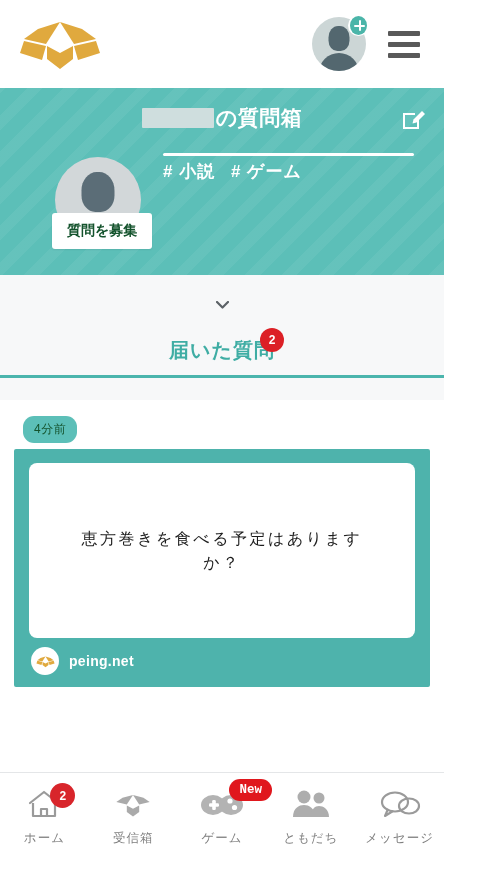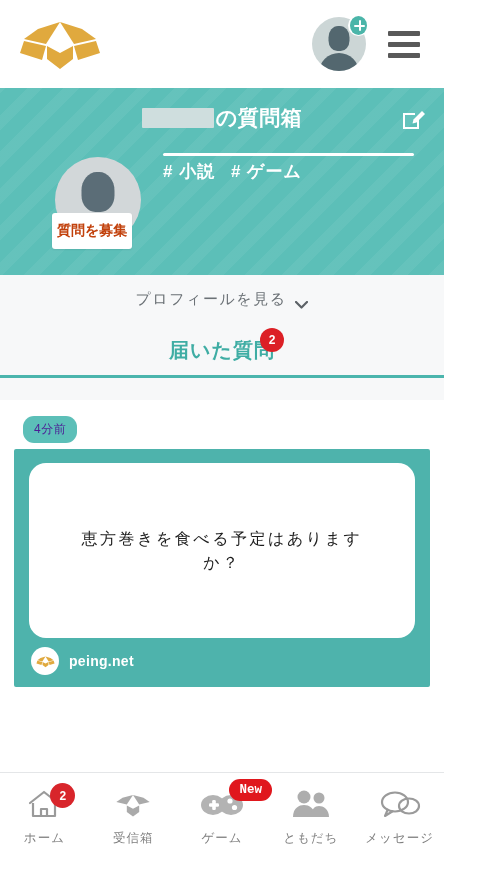--- a/index.html
+++ b/index.html
@@ -91,23 +91,23 @@
   .prof-head {
     position: absolute; left: 50%; top: 15px; transform: translateX(-50%);
     width: 33px; height: 40px; border-radius: 46% 46% 42% 42%; background: #5b6d77;
   }
   .prof-body {
     position: absolute; left: 50%; bottom: -13px; transform: translateX(-50%);
     width: 60px; height: 42px; border-radius: 30px 30px 0 0; background: #5b6d77;
   }
   .collect-btn {
     position: absolute; left: 52px; top: 63px;
-    background: #fff; color: #c2410c;
+    background: #fff; color: #14532d;
     font-size: 14px; font-weight: bold;
-    padding: 9px 5px; border-radius: 3px;
+    padding: 9px 15px; border-radius: 3px;
     box-shadow: 0 1px 2px rgba(0,0,0,.07); cursor: pointer;
     white-space: nowrap;
   }
   .stats { position: absolute; left: 163px; top: 0; right: 30px; color: #fff; }
   .stat-line { font-size: 19px; line-height: 1.55; letter-spacing: .5px; white-space: nowrap; }
   .stat-line .lbl { letter-spacing: 1px; }
   .stat-divider { height: 2.5px; background: #ffffff; margin: 3px 0 2px 0; border-radius: 2px; }
   .tags { font-size: 17px; font-weight: bold; margin-top: 4px; letter-spacing: 1px; }
   .tags span { margin-right: 10px; }
 
@@ -137,31 +137,31 @@
     width: 24px; height: 24px; border-radius: 50%;
     background: #dc2026; color: #fff;
     font-size: 12px; font-weight: bold;
     display: flex; align-items: center; justify-content: center;
   }
   .tabs-after { height: 22px; background: #f7f8f9; }
 
   
   .content { background: #fff; padding: 16px 14px 0 14px; }
   .time-pill {
-    display: inline-block; background: #5cbfb8; color: #4c1d95;
+    display: inline-block; background: #5cbfb8; color: #14532d;
     font-size: 12px; padding: 5px 11px; border-radius: 11px;
     letter-spacing: .5px; margin-left: 9px; margin-bottom: 6px;
   }
   .qcard {
     background: #4eb3ac; border-radius: 2px;
     padding: 14px 15px 10px 15px;
     position: relative;
   }
   .qcard-inner {
-    background: #fff; border-radius: 17px;
+    background: #fff; border-radius: 8px;
     height: 175px;
     display: flex; align-items: center; justify-content: center;
     padding: 10px 36px; text-align: center;
   }
   .qtext {
     font-family: "DejaVu Sans", sans-serif;
     color: #1d1d1d; font-size: 16px; letter-spacing: 2.5px; line-height: 1.5;
   }
   .qcard-foot { display: flex; align-items: center; gap: 10px; padding: 9px 2px 2px 2px; }
   .foot-logo {
@@ -256,21 +256,20 @@
         <div class="stat-divider"></div>
         <div class="tags">
           <span># 小説</span>
           <span># ゲーム</span>
         </div>
       </div>
     </div>
   </div>
 
   <div class="profile-link-row">
-    <span class="txt">プロフィールを見る</span>
     <span class="chev">
       <svg viewBox="0 0 13 8" width="13" height="8">
         <path d="M1 1 L6.5 6.5 L12 1" stroke="#5c6267" stroke-width="2.2" fill="none" stroke-linecap="round" stroke-linejoin="round"></path>
       </svg>
     </span>
   </div>
 
   <div class="tabs">
     <div class="tab active">
       <span class="tab-label">届いた質問</span>

